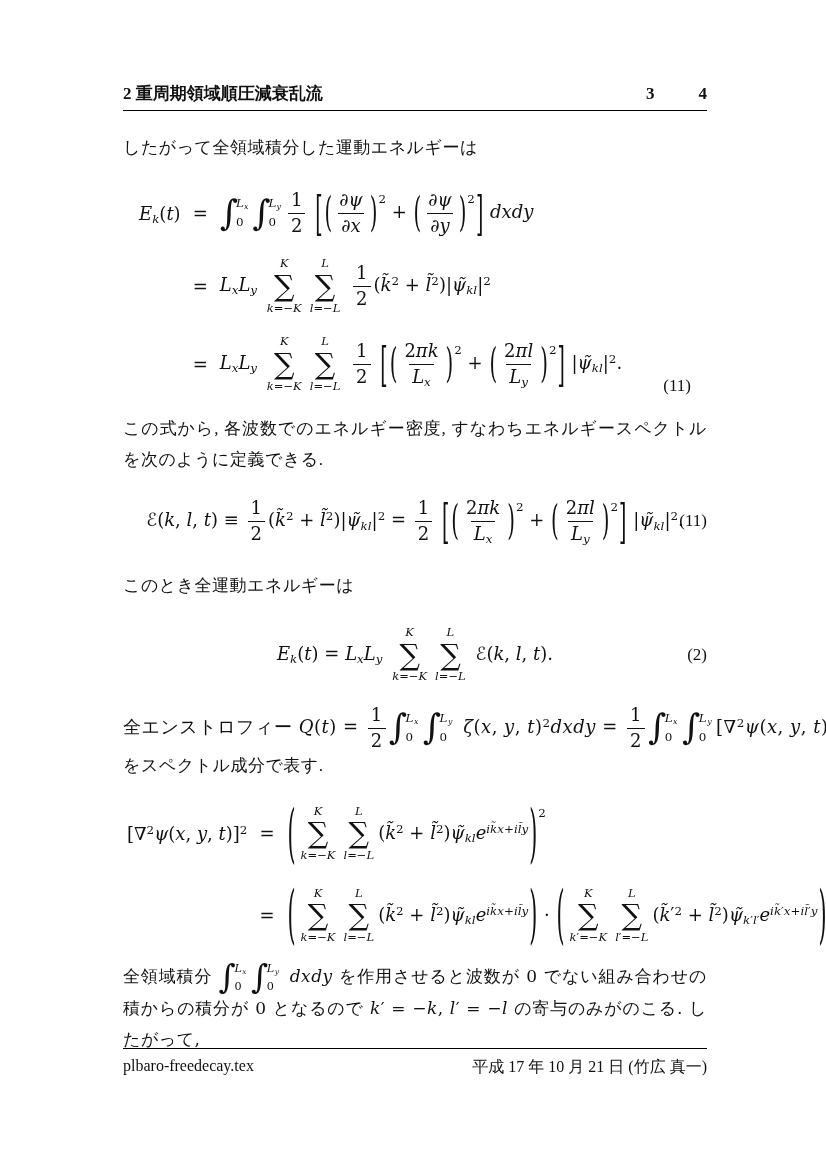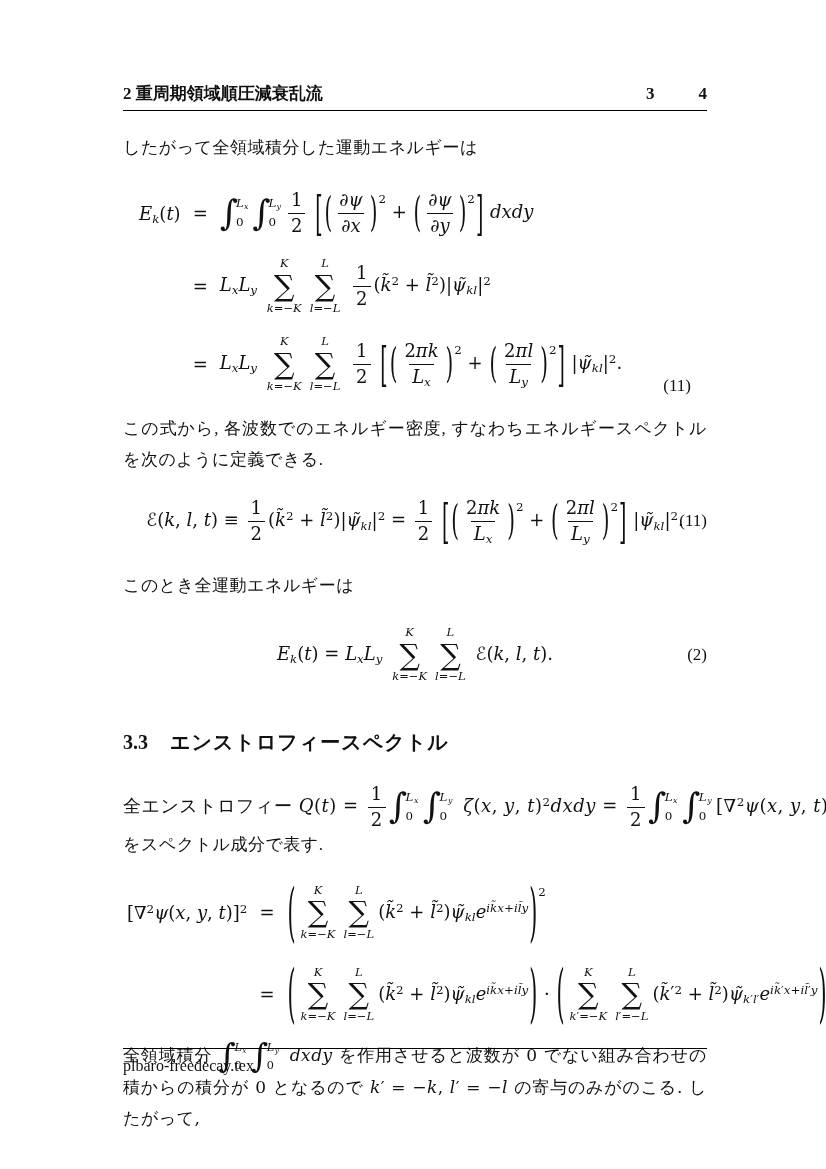--- a/index.html
+++ b/index.html
@@ -173,24 +173,20 @@
             <span class="sg">∑</span>
             <span class="sb"><i>k</i>=−<i>K</i></span>
           </span><span class="sm">
             <span class="st">L</span>
             <span class="sg">∑</span>
             <span class="sb"><i>l</i>=−<i>L</i></span>
           </span> <span class="sc">ℰ</span>(<i>k</i>, <i>l</i>, <i>t</i>).</span>
       <span class="eqno mid">(2)</span>
     </div>
 
-    <h2 class="sect">
-      <span>3.3</span>
-      <span class="sect-title">エンストロフィースペクトル</span>
-    </h2>
 
     <p class="para cjk" style="margin-bottom:6px;">
       <span class="mth" style="white-space:nowrap;">全エンストロフィー <i>Q</i>(<i>t</i>) = <span class="fr">
             <span class="fn">1</span>
             <span class="fd">2</span>
           </span><span class="it">∫</span><span class="lm">
             <span class="lu"><i>L</i><sub><i>x</i></sub></span>
             <span class="ll">0</span>
           </span><span class="it">∫</span><span class="lm">
             <span class="lu"><i>L</i><sub><i>y</i></sub></span>
@@ -252,16 +248,17 @@
             <span class="ll">0</span>
           </span> <i>dxdy</i> を作用させると波数が 0 でない組み合わせの積からの積分が 0 となるので <i>k</i>′ = −<i>k</i>, <i>l</i>′ = −<i>l</i> の寄与のみがのこる. したがって,</span>
     </p>
 
   </main>
 
   <footer class="pfoot">
     <div class="frule"></div>
     <div class="frow">
       <span>plbaro-freedecay.tex</span>
+      <span>平成 17 年 10 月 21 日 (竹広 真一)</span>
     </div>
   </footer>
 
 </div>
 
 </body></html>

